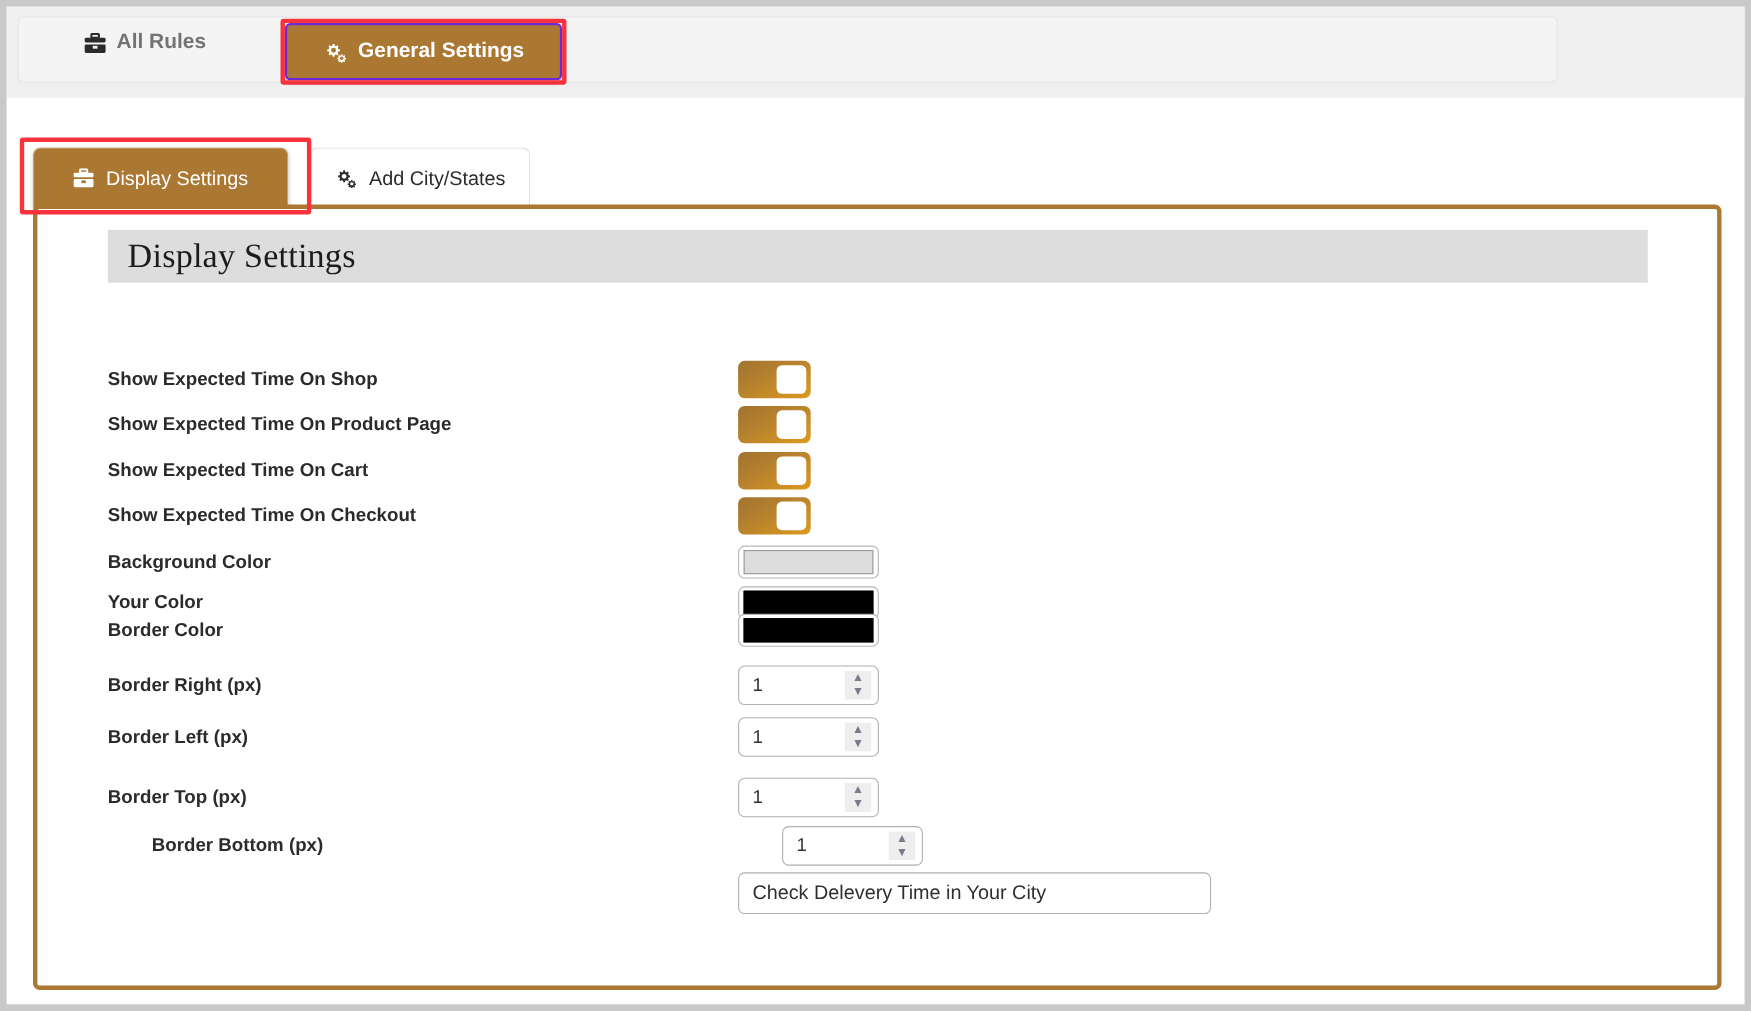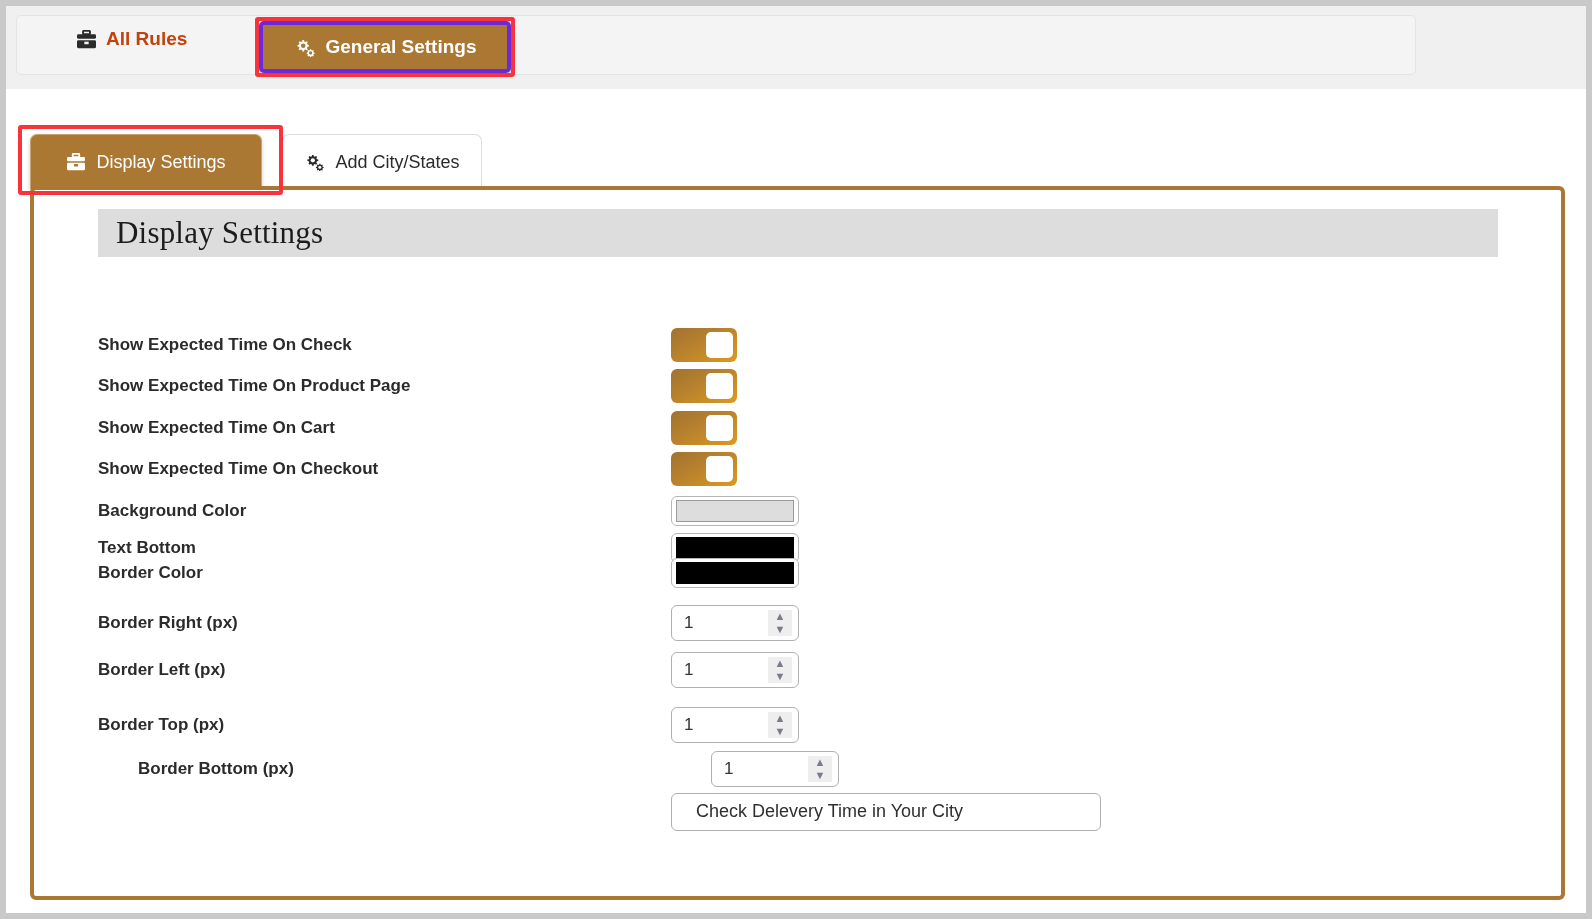--- a/index.html
+++ b/index.html
@@ -29,30 +29,30 @@
     left: 10px; top: 9px;
     width: 1400px; height: 60px;
     background: #f4f4f4;
     border: 1px solid #e4e4e4;
     border-radius: 5px;
   }
   .tab-allrules {
     position: absolute;
     left: 70px; top: 22px;
     font-size: 19px; font-weight: bold;
-    color: #c2410c;
+    color: #737373;
     display: flex; align-items: center; gap: 9px;
     white-space: nowrap;
   }
   .tab-general {
     position: absolute;
     left: 253px; top: 15px;
     width: 252px; height: 52px;
     background: #ab7833;
-    border: 4px solid #6d28d9;
+    border: 2px solid #6d28d9;
     border-radius: 5px;
     display: flex; align-items: center; justify-content: center; gap: 10px;
     color: #ffffff;
     font-size: 19px; font-weight: bold;
     box-shadow: 0 2px 4px rgba(0,0,0,.22);
     white-space: nowrap;
   }
   
   .hl-general {
     position: absolute;
@@ -205,21 +205,21 @@
     font-size: 11px;
   }
 
   
   .text-input {
     width: 430px; height: 38px;
     background: #ffffff;
     border: 1px solid #b0b0b0;
     border-radius: 6px;
     display: flex; align-items: center;
-    padding-left: 24px;
+    padding-left: 12px;
     font-size: 18px;
     color: #2f2f2f;
   }
 
   .save-btn {
     position: absolute;
     right: 27px; bottom: 22px;
     padding: 12px 20px;
     background: #ab7833;
     color: #ffffff;
@@ -299,21 +299,21 @@
   <div class="hl-display"></div>
 
   <div class="panel">
 
     <div class="panel-title">
       <span>Display Settings</span>
     </div>
 
     <div class="form" id="form">
         <div class="row" style="position: absolute; left: 0px; top: 0px; width: 100%;">
-          <div class="label">Show Expected Time On Check</div>
+          <div class="label">Show Expected Time On Shop</div>
           <div class="field">
             <div class="toggle">
               <div class="knob"></div>
             </div>
           </div>
         </div>
         <div class="row" style="position: absolute; left: 0px; top: 41px; width: 100%; padding-left: 41px;">
           <div class="label">Show Expected Time On Product Page</div>
           <div class="field">
             <div class="toggle">
@@ -339,21 +339,21 @@
         </div>
         <div class="row" style="position: absolute; left: 0px; top: 166px; width: 100%;">
           <div class="label">Background Color</div>
           <div class="field">
             <div class="color-input">
               <div class="swatch" style="background: rgb(221, 221, 221);"></div>
             </div>
           </div>
         </div>
         <div class="row" style="position: absolute; left: 0px; top: 203px; width: 100%;">
-          <div class="label">Text Bottom</div>
+          <div class="label">Your Color</div>
           <div class="field">
             <div class="color-input">
               <div class="swatch dark" style="background: rgb(0, 0, 0);"></div>
             </div>
           </div>
         </div>
         <div class="row" style="position: absolute; left: 0px; top: 228px; width: 100%;">
           <div class="label">Border Color</div>
           <div class="field">
             <div class="color-input">

